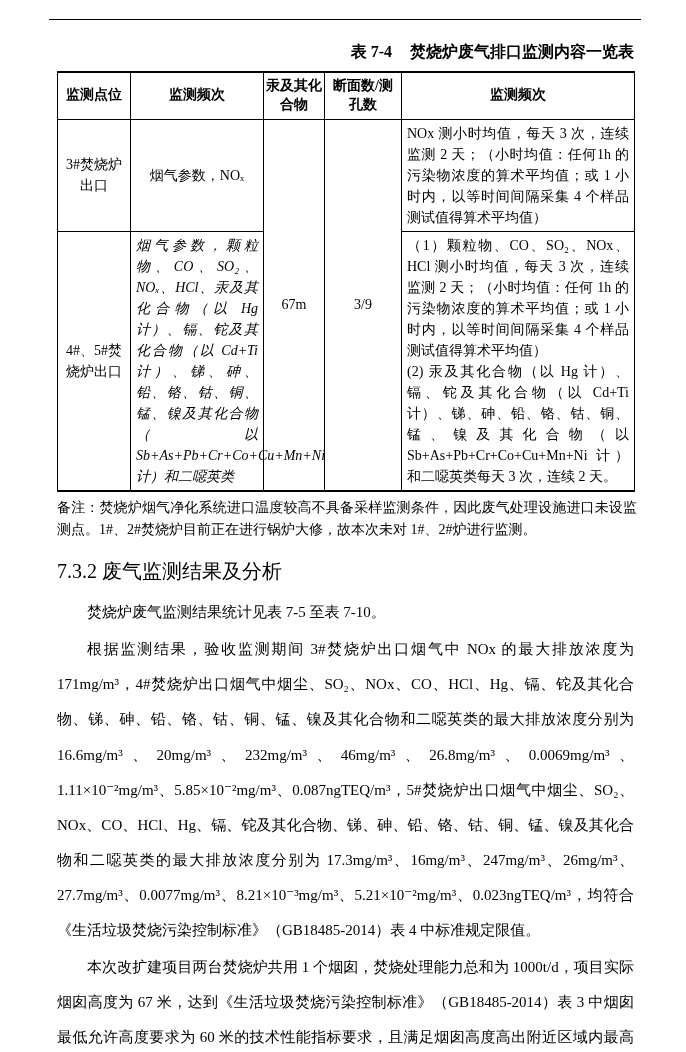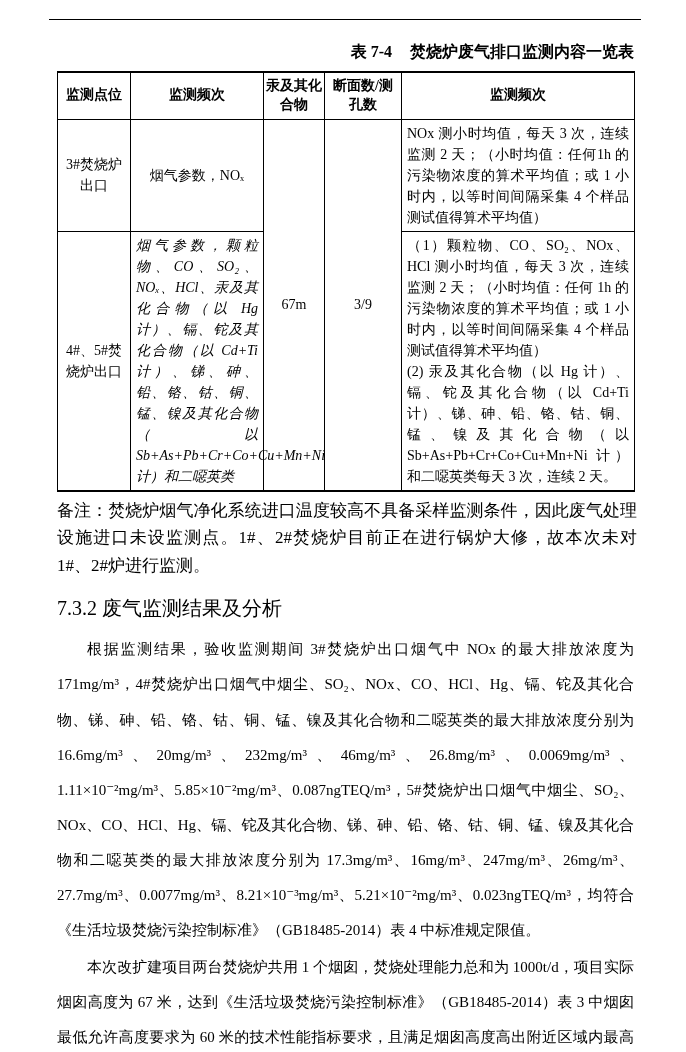--- a/index.html
+++ b/index.html
@@ -35,21 +35,21 @@
   table.mon th{font-weight:bold;text-align:center;font-size:14px;line-height:1.35;padding:4px 2px;}
   td.c-center{text-align:center;}
   td.c-just{text-align:justify;text-align-last:auto;font-style:italic;}
   td.freq{text-align:justify;padding:4px 7px;}
   .freq-block{margin:0;}
   tr.row1 td{height:84px;}
   tr.row2 td{height:214px;}
 
   
   .table-note{
-    width:580px;font-size:17px;line-height:1.62;margin-top:5px;
+    width:580px;font-size:14px;line-height:1.62;margin-top:5px;
     text-align:justify;
   }
 
   
   .section-heading{font-size:20px;margin:16px 0 10px 0;font-weight:normal;}
   .para{
     width:577px;font-size:15px;line-height:2.34;text-indent:2em;
     text-align:justify;margin:0 0 2px 0;
   }
 </style>
@@ -97,16 +97,17 @@
           <div class="freq-block">(2) 汞及其化合物（以 Hg 计）、镉、铊及其化合物（以 Cd+Ti 计）、锑、砷、铅、铬、钴、铜、锰、镍及其化合物（以 Sb+As+Pb+Cr+Co+Cu+Mn+Ni 计）和二噁英类每天 3 次，连续 2 天。</div>
         </td>
       </tr>
     </tbody>
   </table>
 
   <div class="table-note">备注：焚烧炉烟气净化系统进口温度较高不具备采样监测条件，因此废气处理设施进口未设监测点。1#、2#焚烧炉目前正在进行锅炉大修，故本次未对 1#、2#炉进行监测。</div>
 
   <h2 class="section-heading">7.3.2 废气监测结果及分析</h2>
 
+  <p class="para">焚烧炉废气监测结果统计见表 7-5 至表 7-10。</p>
   <p class="para">根据监测结果，验收监测期间 3#焚烧炉出口烟气中 NOx 的最大排放浓度为171mg/m³，4#焚烧炉出口烟气中烟尘、SO₂、NOx、CO、HCl、Hg、镉、铊及其化合物、锑、砷、铅、铬、钴、铜、锰、镍及其化合物和二噁英类的最大排放浓度分别为16.6mg/m³、20mg/m³、232mg/m³、46mg/m³、26.8mg/m³、0.0069mg/m³、1.11×10⁻²mg/m³、5.85×10⁻²mg/m³、0.087ngTEQ/m³，5#焚烧炉出口烟气中烟尘、SO₂、NOx、CO、HCl、Hg、镉、铊及其化合物、锑、砷、铅、铬、钴、铜、锰、镍及其化合物和二噁英类的最大排放浓度分别为 17.3mg/m³、16mg/m³、247mg/m³、26mg/m³、27.7mg/m³、0.0077mg/m³、8.21×10⁻³mg/m³、5.21×10⁻²mg/m³、0.023ngTEQ/m³，均符合《生活垃圾焚烧污染控制标准》（GB18485-2014）表 4 中标准规定限值。</p>
   <p class="para">本次改扩建项目两台焚烧炉共用 1 个烟囱，焚烧处理能力总和为 1000t/d，项目实际烟囱高度为 67 米，达到《生活垃圾焚烧污染控制标准》（GB18485-2014）表 3 中烟囱最低允许高度要求为 60 米的技术性能指标要求，且满足烟囱高度高出附近区域内最高建筑物 3m 以上的要求。</p>
 
 </div>
 
 </body></html>

